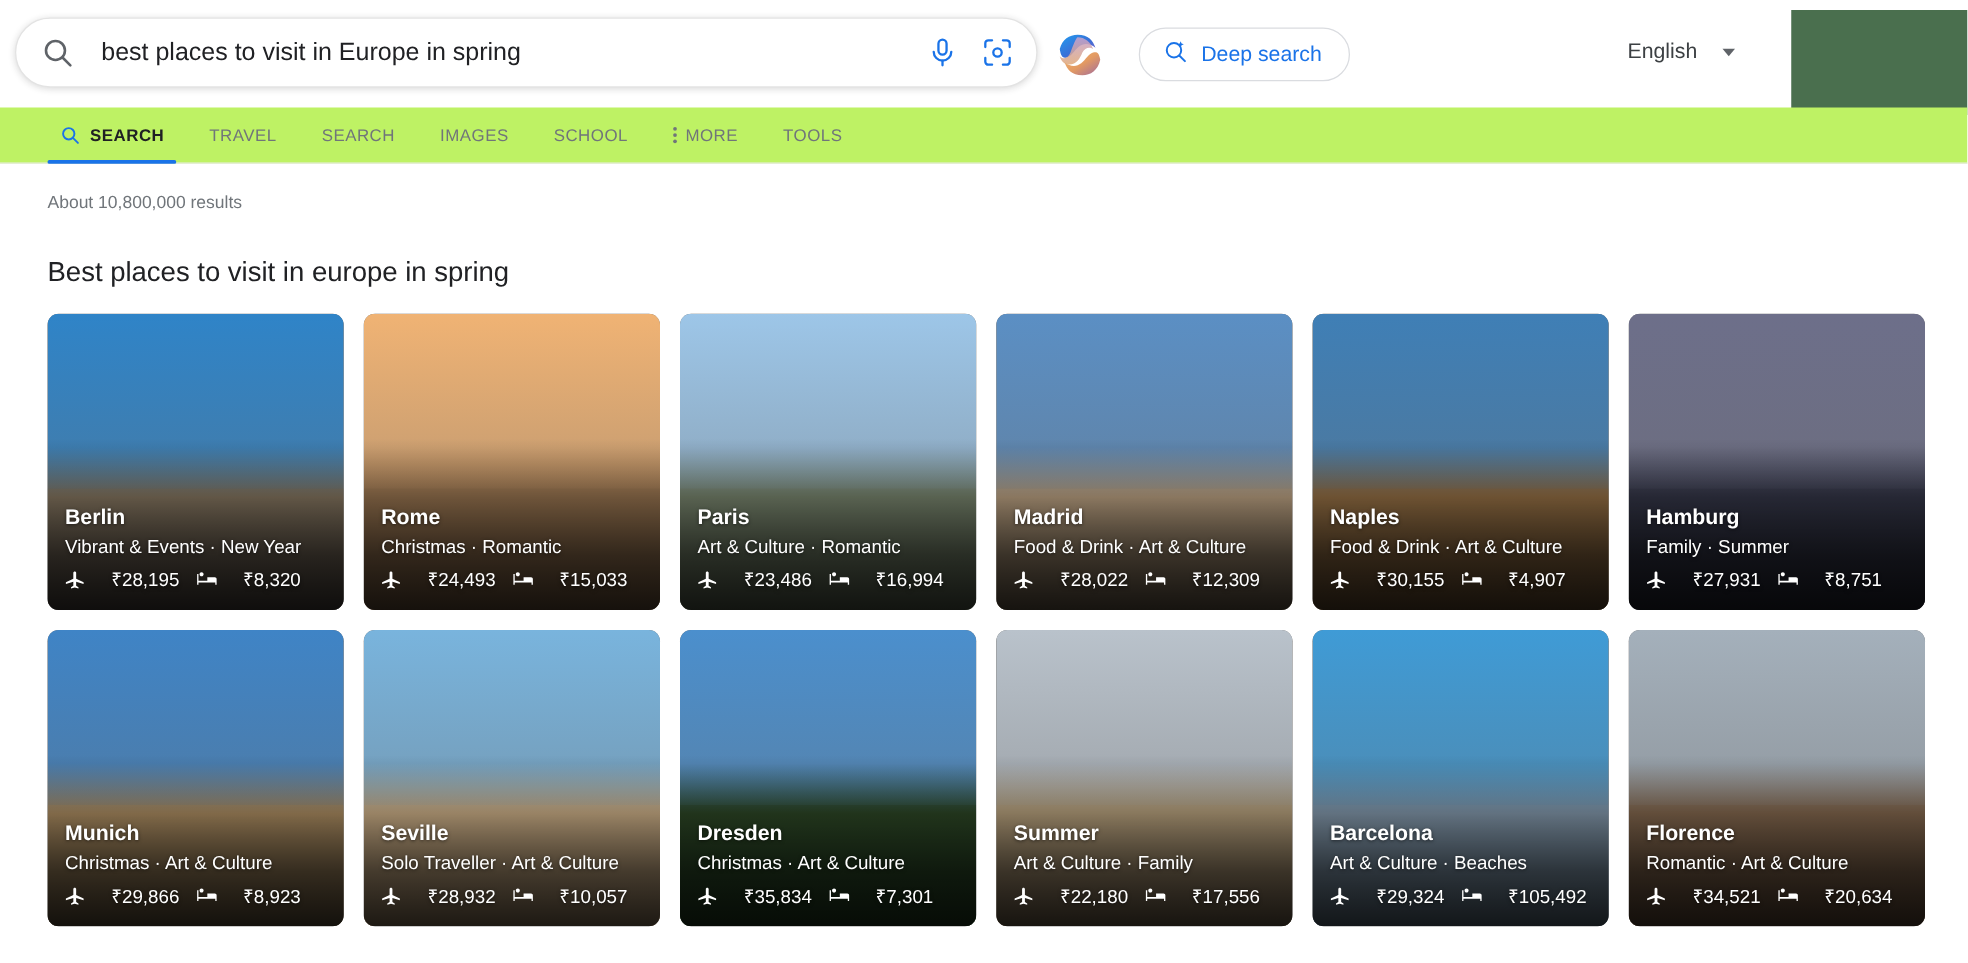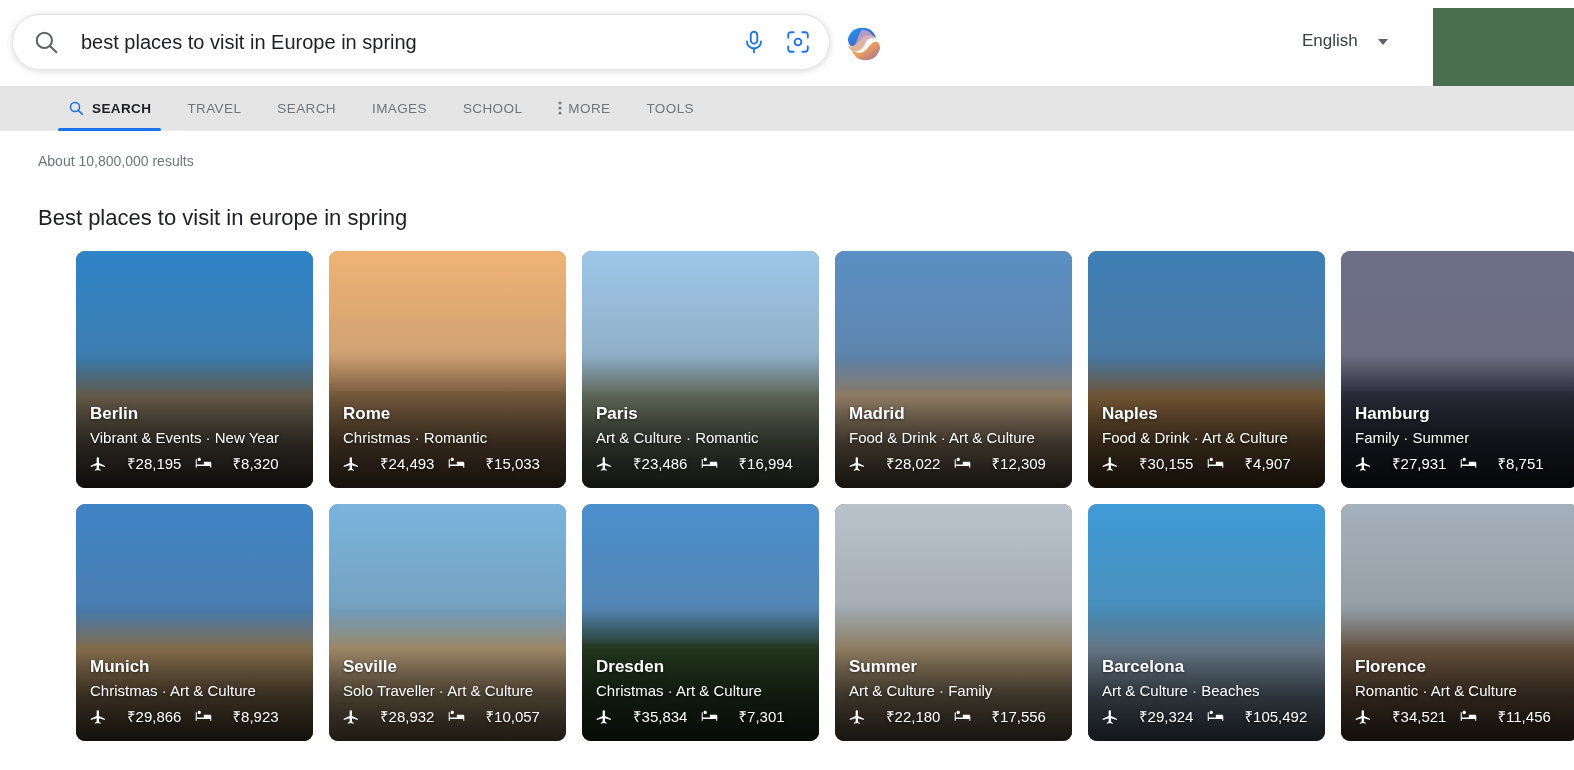--- a/index.html
+++ b/index.html
@@ -87,22 +87,21 @@
     left: 1433px; top: 8px;
     width: 141px; height: 84px;
     background: #4a6f4e;
   }
 
   
   .navbar {
     position: relative;
     height: 45px;
     border-bottom: 1px solid #ebebeb;
-    background: #e5e5e5;
-    padding-left: 20px;
+    background: #bef264;
   }
   .tabs {
     display: flex;
     align-items: flex-start;
     height: 100%;
     padding-left: 30px;
   }
   .tab {
     position: relative;
     display: flex; align-items: center; gap: 8px;
@@ -137,21 +136,20 @@
     font-size: 22px;
     color: #202124;
     font-weight: normal;
   }
 
   .cards-grid {
     margin-top: 20px;
     display: grid;
     grid-template-columns: repeat(6, 237px);
     gap: 16px;
-    margin-left: 38px;
   }
   .card {
     position: relative;
     width: 237px;
     height: 237px;
     border-radius: 9px;
     overflow: hidden;
     cursor: pointer;
     background: #6b6b6b;
   }
@@ -244,20 +242,30 @@
           <stop offset="0%" stop-color="#c6a2cf"></stop>
             <stop offset="100%" stop-color="#e0a878"></stop>
         </linearGradient>
       </defs>
       <path d="M7 16c2-8 8-12 15-12 9 0 13 5 15 11-5-4-10-4-14-1-4 3-6 8-10 9-3 .8-5 0-6-7z" fill="url(#cpA)"></path>
       <path d="M41 25c-2 9-8 13-15 13-9 0-13-5-15-11 5 4 10 4 14 1 4-3 6-8 10-9 3-.8 5 0 6 6z" fill="url(#cpB)"></path>
       <path d="M22 6c6 0 11 4 13 10-3-2-7-1-9 3-2 5-5 10-11 10-4 0-7-3-8-7 3 3 7 2 9-3 2-6 5-13 6-13z" fill="url(#cpC)" opacity=".85"></path>
     </svg>
   </span>
 
+  <div class="deep-search">
+    <span>
+      <svg viewBox="0 0 24 24" width="21" height="21" fill="none" stroke="#1a73e8" stroke-width="1.8" stroke-linecap="round">
+        <circle cx="10.5" cy="10.5" r="6.6"></circle>
+          <line x1="15.3" y1="15.3" x2="20.5" y2="20.5"></line>
+        <path d="M16.6 2.2l.85 2.05 2.05.85-2.05.85-.85 2.05-.85-2.05-2.05-.85 2.05-.85z" fill="#1a73e8" stroke="none"></path>
+      </svg>
+    </span>
+    <span class="deep-search-label">Deep search</span>
+  </div>
 
   <div class="lang-picker">
     <span class="lang-label">English</span>
     <span class="caret"></span>
   </div>
 
   <div class="green-block"></div>
 </div>
 
 <div class="navbar">
@@ -697,19 +705,19 @@
             <span class="price-item">
               <span class="px-icon"><svg viewBox="0 0 24 24" width="17" height="17" fill="#ffffff">
                   <path d="M21 15.3l-8.4-4.1V4.6c0-.9-.7-1.6-1.6-1.6s-1.6.7-1.6 1.6v6.6L1 15.3v1.8l8.4-2.5v4.6L6.8 21v1.4l4.2-1.2 4.2 1.2V21l-2.6-1.8v-4.6l8.4 2.5z"></path>
                 </svg></span>
               <span>₹34,521</span>
             </span>
             <span class="price-item">
               <span class="px-icon"><svg viewBox="0 0 24 24" width="17" height="17" fill="#ffffff">
                   <path d="M2.5 9.5V6H1v12h1.5v-2.6h19V18H23v-6.5c0-1.1-.9-2-2-2h-8.5v4H2.5zM6 8.6c1.3 0 2.3-1 2.3-2.3S7.3 4 6 4 3.7 5 3.7 6.3 4.7 8.6 6 8.6z"></path>
                 </svg></span>
-              <span>₹11,456</span>
+              <span>₹20,634</span>
             </span>
           </div>
         </div>
       </div>
     </div>
 </div>
 
 </body></html>

